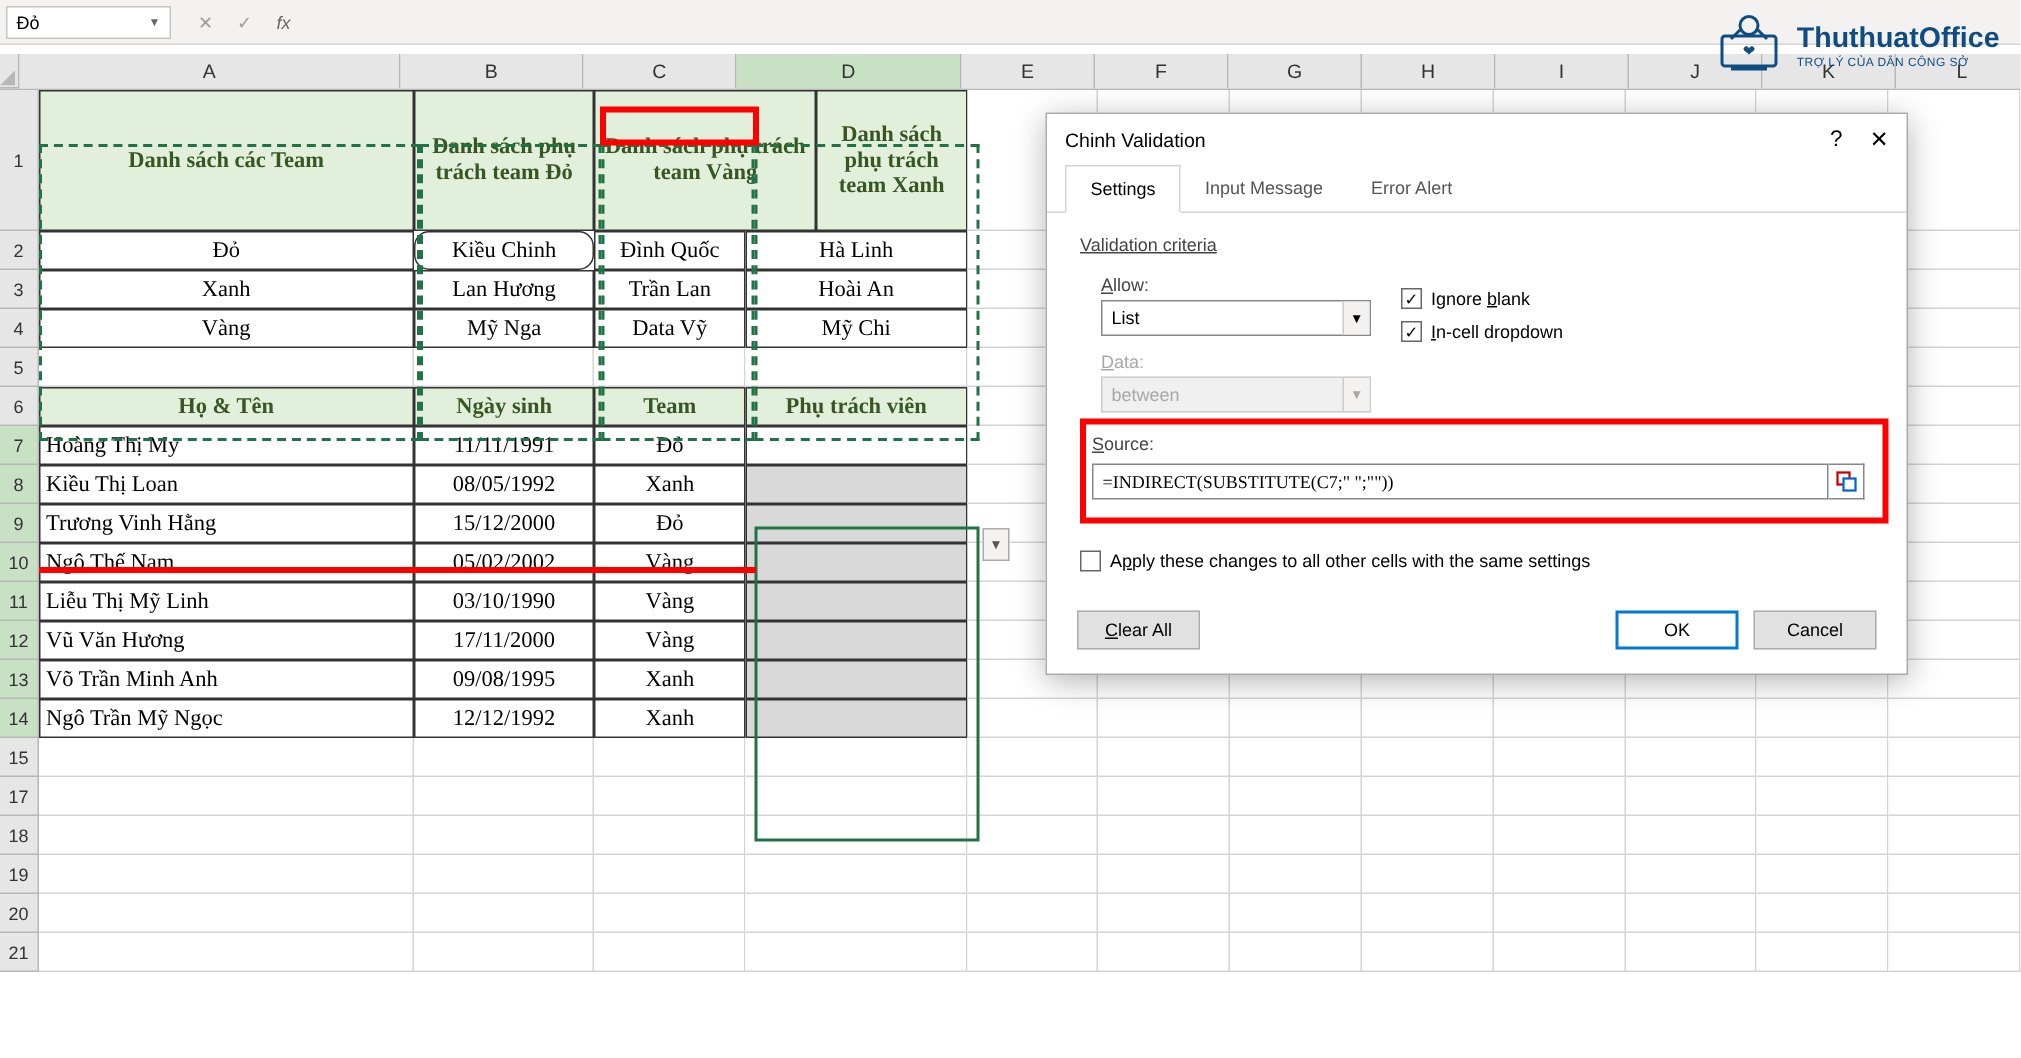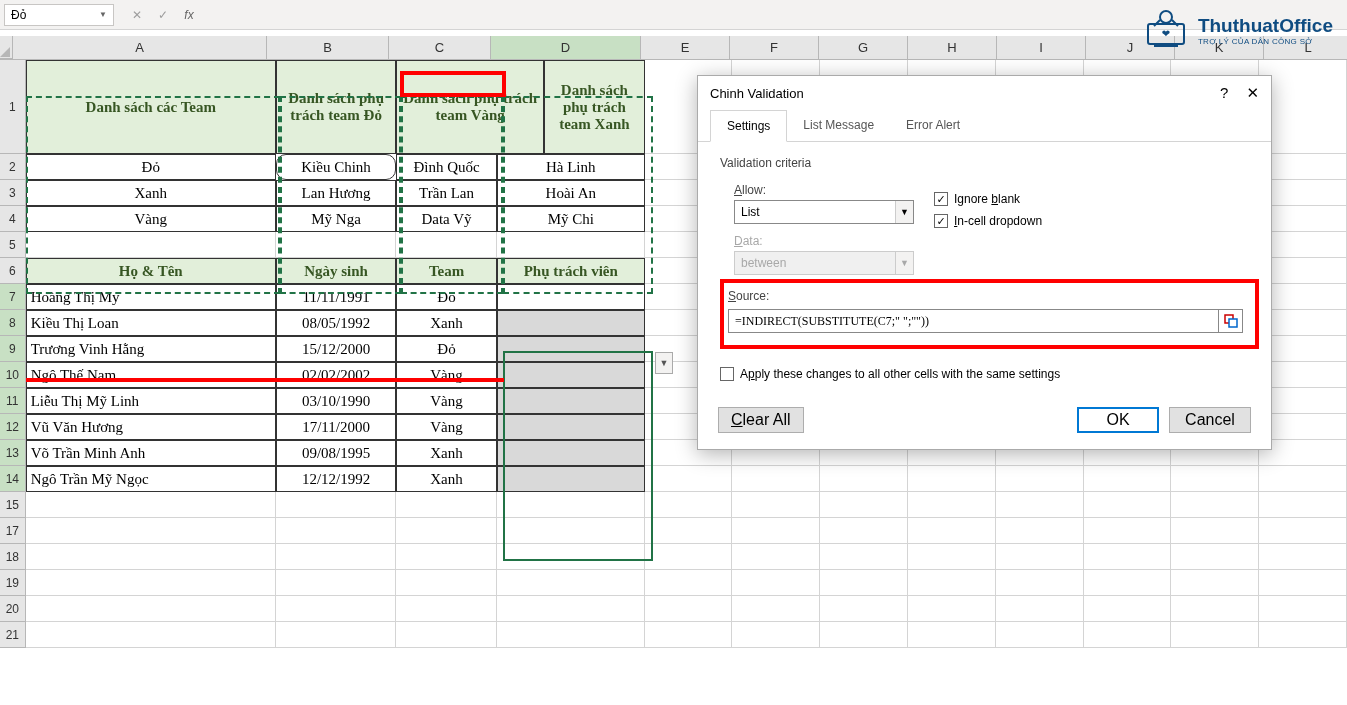--- a/index.html
+++ b/index.html
@@ -49,38 +49,38 @@
 .dd-btn { position: absolute; width: 18px; height: 22px; border: 1px solid #aaa; background: #f3f2f1; display: flex; align-items: center; justify-content: center; font-size: 9px; color: #555; top: 316px; left: 655px; }
 
 .dialog { position: absolute; top: 75px; left: 697px; width: 575px; background: #fff; border: 1px solid #aaa; box-shadow: 0 4px 20px rgba(0,0,0,.3); z-index: 10; font-size: 12px; }
 .dialog-title { display: flex; justify-content: space-between; align-items: center; padding: 8px 12px; font-size: 13px; }
 .dialog-title-btns { display: flex; gap: 18px; }
 .dialog-close, .dialog-help { cursor: pointer; font-size: 15px; }
 .dialog-tabs { display: flex; border-bottom: 1px solid #d4d4d4; padding: 0 12px; }
 .dialog-tab { padding: 8px 16px; font-size: 12px; color: #555; cursor: pointer; }
 .dialog-tab.active { background: #fff; border: 1px solid #d4d4d4; border-bottom: 1px solid #fff; margin-bottom: -1px; color: #000; }
 .dialog-body { padding: 14px 22px; }
-.fieldset-label { font-size: 12px; color: #444; margin-bottom: 8px; }
+.fieldset-label { font-size: 12px; color: #444; margin-bottom: 8px; text-decoration: underline; }
 .form-row { display: flex; align-items: center; margin: 6px 0; gap: 20px; }
 .form-col { display: flex; flex-direction: column; gap: 3px; margin-left: 14px;}
 .lbl { font-size: 12px; color: #444; }
 .lbl u { text-decoration: underline; }
 .lbl.dis { color: #a8a8a8; }
 .sel-box { width: 180px; height: 24px; border: 1px solid #888; background: #fff; font-size: 12px; padding: 3px 6px; display: flex; align-items: center; justify-content: space-between; }
 .sel-box.dis { background: #f0f0f0; color: #a8a8a8; border-color: #ccc;}
 .sel-arrow { width: 18px; height: 22px; border-left: 1px solid #ccc; display: flex; align-items: center; justify-content: center; font-size: 9px; background: #f3f2f1; margin-right: -6px;}
 .chk-row { display: flex; align-items: center; gap: 6px; font-size: 12px; }
 .chk { width: 14px; height: 14px; border: 1px solid #666; display: flex; align-items: center; justify-content: center; font-size: 11px; }
 .src-box-wrap { border: 4px solid #ff0000; padding: 6px 12px 12px 2px; margin: 4px -10px 4px 0; }
 .src-input-row { display: flex; align-items: center; gap: 0; margin-top: 3px; }
 .src-input { flex: 1; height: 24px; border: 1px solid #888; font-size: 12px; padding: 3px 6px; font-family: "Segoe UI"; }
 .src-icon { width: 24px; height: 24px; border: 1px solid #888; border-left: none; display: flex; align-items: center; justify-content: center; }
 .src-icon svg{width:14px;height:14px;}
 .dialog-footer { display: flex; justify-content: space-between; padding: 12px 20px 16px; align-items: center; }
-.dbtn { min-width: 82px; height: 26px; border: 1px solid #adadad; background: #e1e1e1; font-size: 16px; cursor: pointer; padding: 0 12px; }
+.dbtn { min-width: 82px; height: 26px; border: 1px solid #adadad; background: #e1e1e1; font-size: 12px; cursor: pointer; padding: 0 12px; }
 .dbtn.primary { border: 2px solid #0078d4; background: #fff; }
 .footer-right { display: flex; gap: 10px; }
 
 .watermark { position: absolute; top: 6px; right: 14px; display: flex; align-items: center; gap: 8px; z-index: 2; }
 .wm-logo svg { width: 48px; height: 44px; }
 .wm-text { font-family: Arial, sans-serif; }
 .wm-title { font-size: 19px; font-weight: bold; color: #0f4c81; }
 .wm-sub { font-size: 8px; color: #0f4c81; letter-spacing: .3px; }
 </style>
 </head>
@@ -269,21 +269,21 @@
         <div class="cell col-G " style="width: 89px;"></div>
         <div class="cell col-H " style="width: 89px;"></div>
         <div class="cell col-I " style="width: 89px;"></div>
         <div class="cell col-J " style="width: 89px;"></div>
         <div class="cell col-K " style="width: 89px;"></div>
         <div class="cell col-L " style="width: 89px;"></div>
       </div>
       <div class="row">
         <div class="row-header sel">10</div>
         <div class="cell col-A bord" style="width: 254px;">Ngô Thế Nam</div>
-        <div class="cell col-B bord center" style="width: 122px;">02/02/2002</div>
+        <div class="cell col-B bord center" style="width: 122px;">05/02/2002</div>
         <div class="cell col-C bord center" style="width: 102px;">Vàng</div>
         <div class="cell col-D bord center grey" style="width: 150px;"></div>
         <div class="cell col-E " style="width: 89px;"></div>
         <div class="cell col-F " style="width: 89px;"></div>
         <div class="cell col-G " style="width: 89px;"></div>
         <div class="cell col-H " style="width: 89px;"></div>
         <div class="cell col-I " style="width: 89px;"></div>
         <div class="cell col-J " style="width: 89px;"></div>
         <div class="cell col-K " style="width: 89px;"></div>
         <div class="cell col-L " style="width: 89px;"></div>
@@ -453,21 +453,21 @@
 <div class="dialog">
   <div class="dialog-title">
     <span>Chinh Validation</span>
     <div class="dialog-title-btns">
       <span class="dialog-help">?</span>
       <span class="dialog-close">✕</span>
     </div>
   </div>
   <div class="dialog-tabs">
     <div class="dialog-tab active">Settings</div>
-    <div class="dialog-tab">List Message</div>
+    <div class="dialog-tab">Input Message</div>
     <div class="dialog-tab">Error Alert</div>
   </div>
   <div class="dialog-body">
     <div class="fieldset-label">Validation criteria</div>
     <div class="form-row">
       <div class="form-col">
         <span class="lbl"><u>A</u>llow:</span>
         <div class="sel-box">
           <span>List</span>
           <span class="sel-arrow">▼</span>

